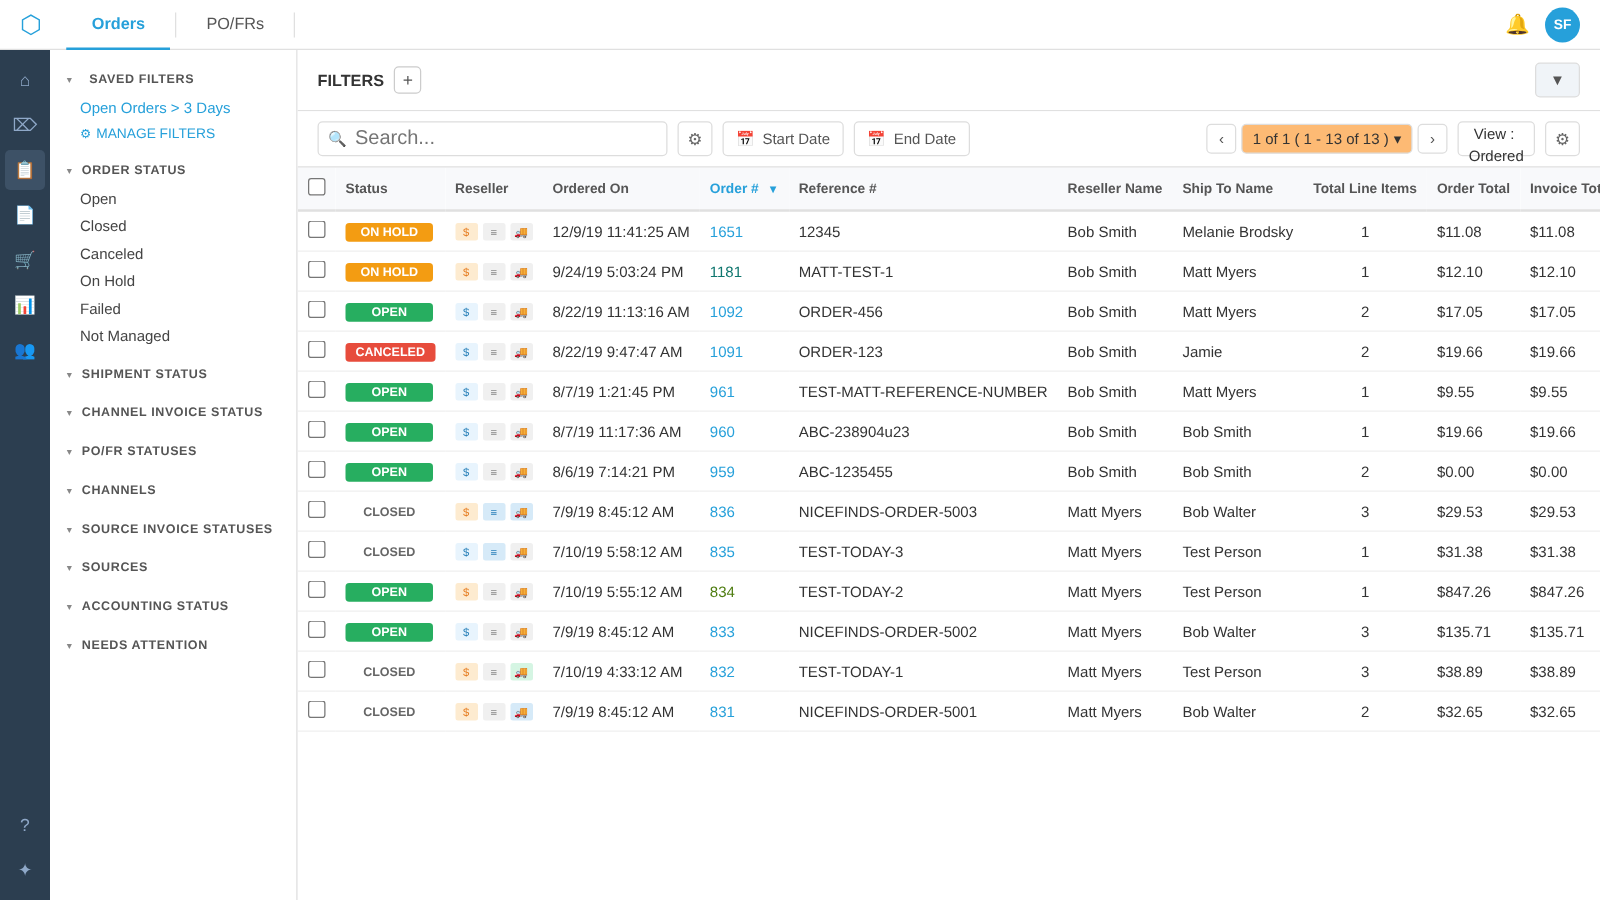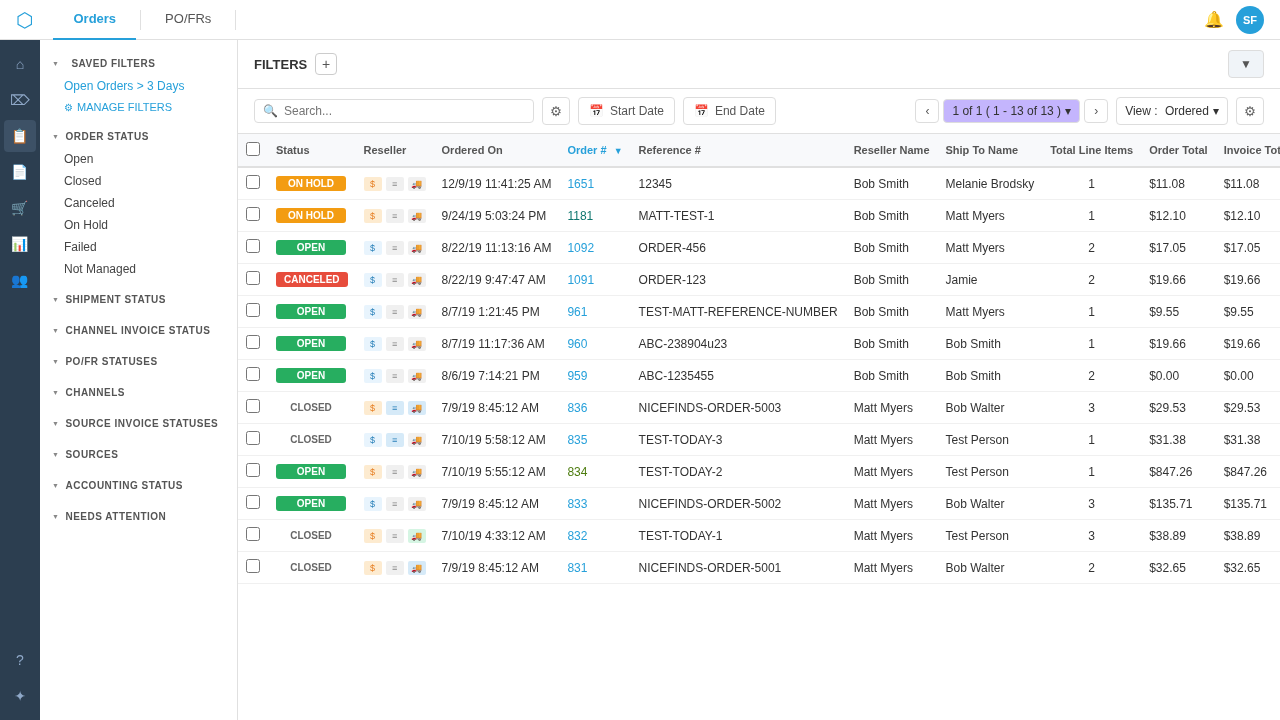--- a/index.html
+++ b/index.html
@@ -42,28 +42,28 @@
 
     
     .filters-bar { display: flex; align-items: center; padding: 10px 16px; background: #fff; border-bottom: 1px solid #e0e0e0; gap: 8px; flex-shrink: 0; }
     .filters-label { font-size: 13px; font-weight: 600; color: #333; }
     .add-filter-btn { width: 22px; height: 22px; border: 1px solid #ccc; border-radius: 4px; background: #fff; cursor: pointer; display: flex; align-items: center; justify-content: center; font-size: 14px; color: #555; }
 
     
     .toolbar { display: flex; align-items: center; padding: 8px 16px; background: #fff; border-bottom: 1px solid #e0e0e0; gap: 8px; flex-shrink: 0; }
     .search-box { display: flex; align-items: center; border: 1px solid #ddd; border-radius: 4px; padding: 4px 8px; width: 280px; background: #fff; }
     .search-icon { color: #aaa; margin-right: 6px; font-size: 12px; }
-    .search-input { border: none; outline: none; font-size: 12px; width: 100%; color: #333; background: transparent; }
+    .search-input { border: none; outline: none; font-size: 16px; width: 100%; color: #333; background: transparent; }
     .settings-btn { width: 28px; height: 28px; border: 1px solid #ddd; border-radius: 4px; background: #fff; display: flex; align-items: center; justify-content: center; cursor: pointer; color: #666; }
     .date-picker { display: flex; align-items: center; border: 1px solid #ddd; border-radius: 4px; padding: 4px 10px; background: #fff; cursor: pointer; gap: 6px; color: #555; font-size: 12px; height: 28px; }
     .spacer { flex: 1; }
     .pagination { display: flex; align-items: center; gap: 4px; }
     .page-btn { width: 24px; height: 24px; border: 1px solid #ddd; border-radius: 4px; background: #fff; cursor: pointer; display: flex; align-items: center; justify-content: center; color: #555; font-size: 12px; }
-    .page-info { border: 1px solid #ddd; border-radius: 4px; padding: 2px 8px; font-size: 12px; color: #333; background: #c4b5fd; display: flex; align-items: center; gap: 4px; cursor: pointer; height: 24px; white-space: nowrap; }
-    .view-selector { display: flex; align-items: center; border: 1px solid #ddd; border-radius: 4px; padding: 2px 8px; background: #fff; cursor: pointer; gap: 4px; height: 28px; font-size: 12px; }
+    .page-info { border: 1px solid #ddd; border-radius: 4px; padding: 2px 8px; font-size: 12px; color: #333; background: #fdba74; display: flex; align-items: center; gap: 4px; cursor: pointer; height: 24px; white-space: nowrap; }
+    .view-selector { display: flex; align-items: center; border: 1px solid #ddd; border-radius: 4px; padding: 2px 8px; background: #fff; cursor: pointer; gap: 4px; height: 28px; font-size: 12px; flex-direction: column; }
     .col-settings-btn { width: 28px; height: 28px; border: 1px solid #ddd; border-radius: 4px; background: #fff; display: flex; align-items: center; justify-content: center; cursor: pointer; color: #666; }
 
     
     .table-container { flex: 1; overflow-y: auto; background: #fff; }
     table { width: 100%; border-collapse: collapse; font-size: 12px; }
     thead { background: #f8f9fb; position: sticky; top: 0; z-index: 10; }
     th { padding: 8px 8px; text-align: left; font-size: 11px; font-weight: 600; color: #555; border-bottom: 2px solid #e0e0e0; white-space: nowrap; }
     th.sorted { color: #26a0da; }
     th .sort-arrow { margin-left: 4px; font-size: 9px; }
     td { padding: 7px 8px; border-bottom: 1px solid #f0f0f0; color: #333; white-space: nowrap; }

